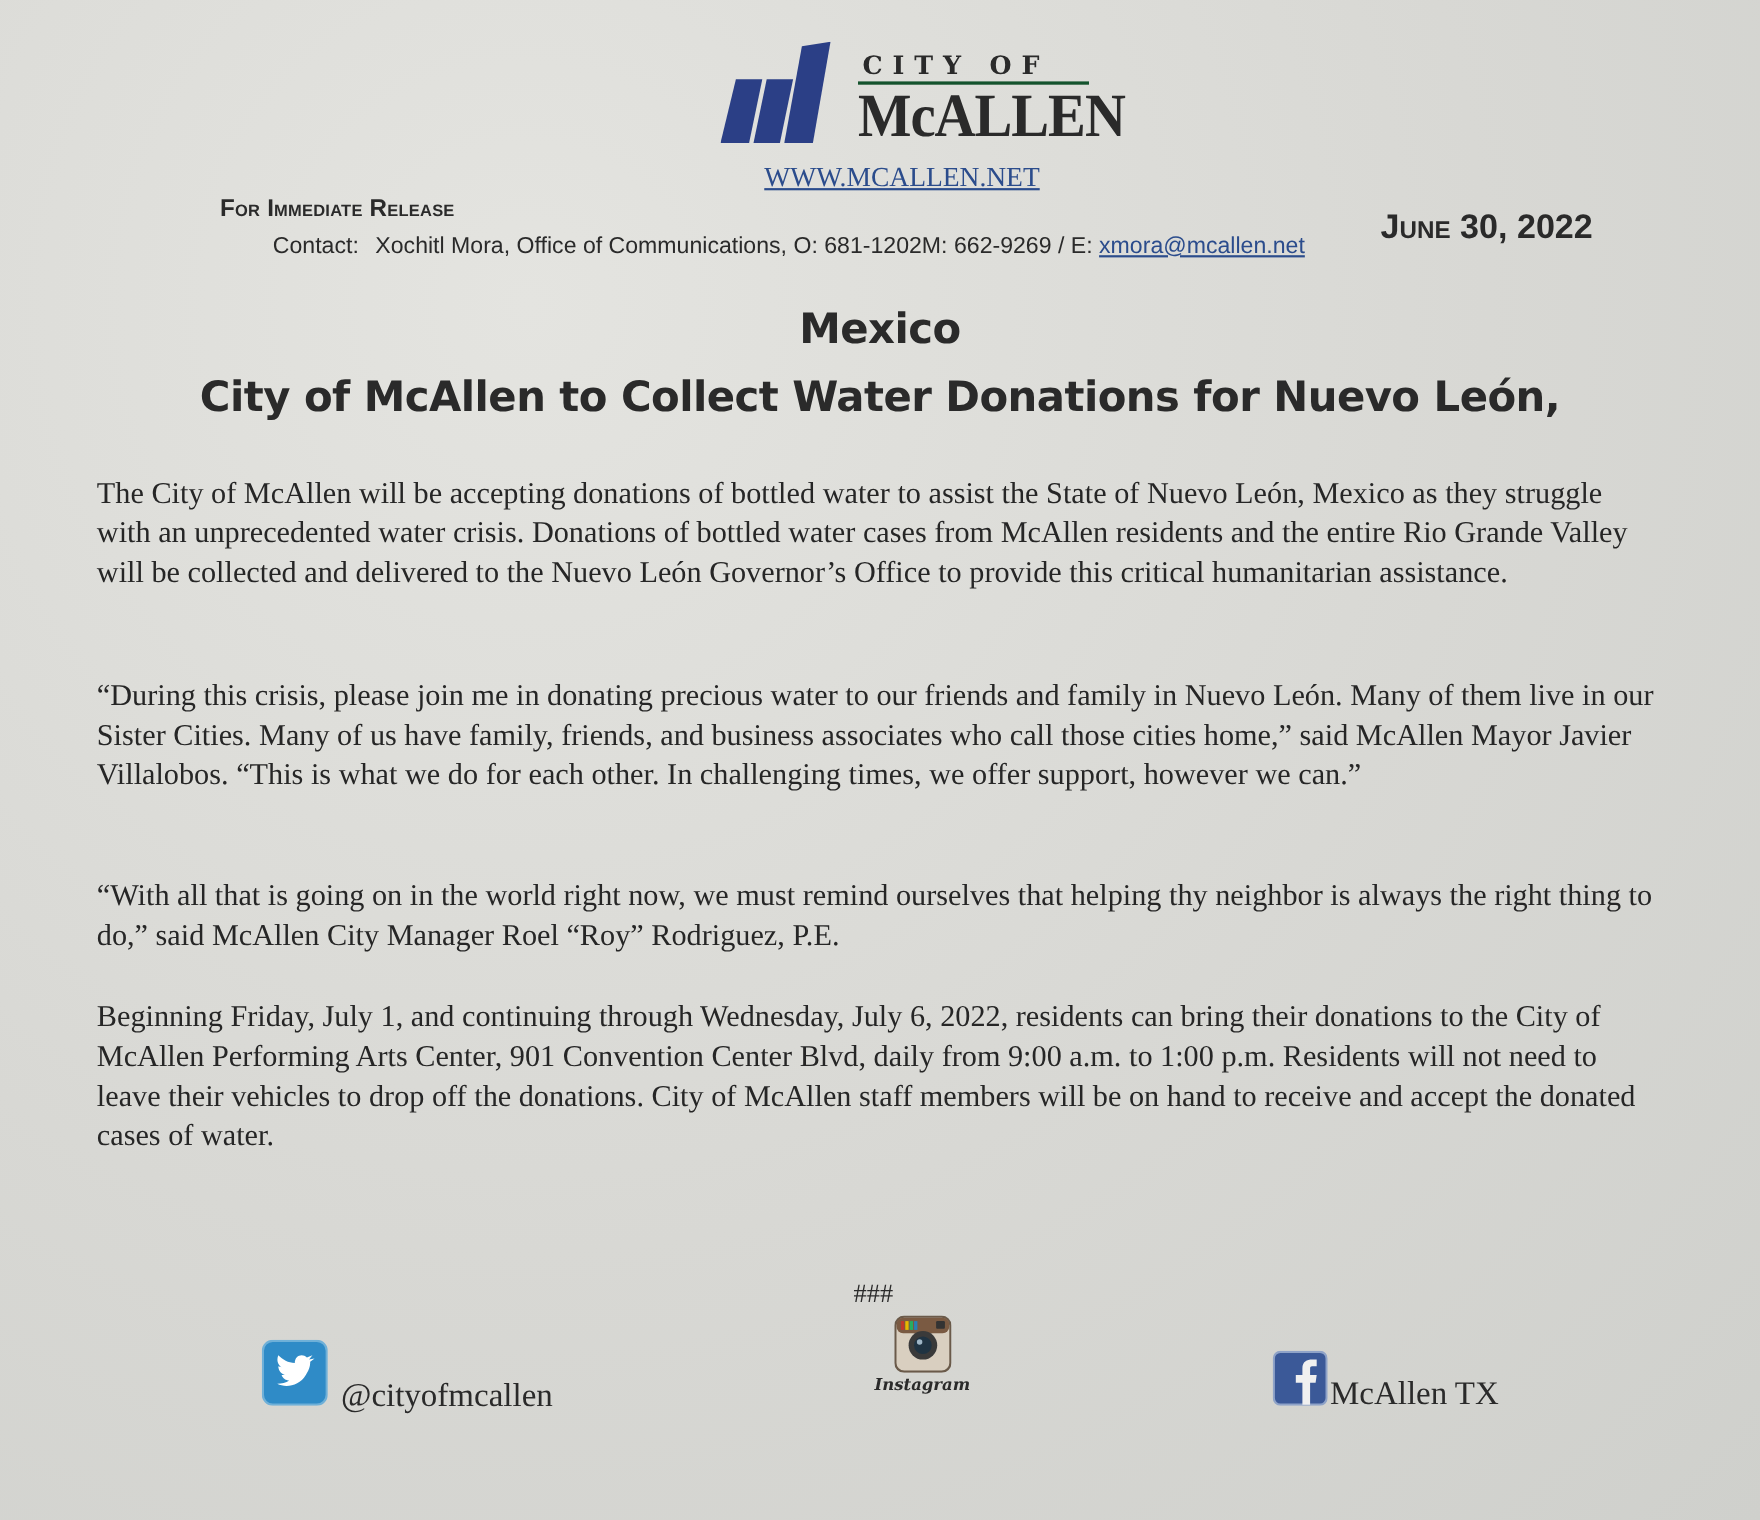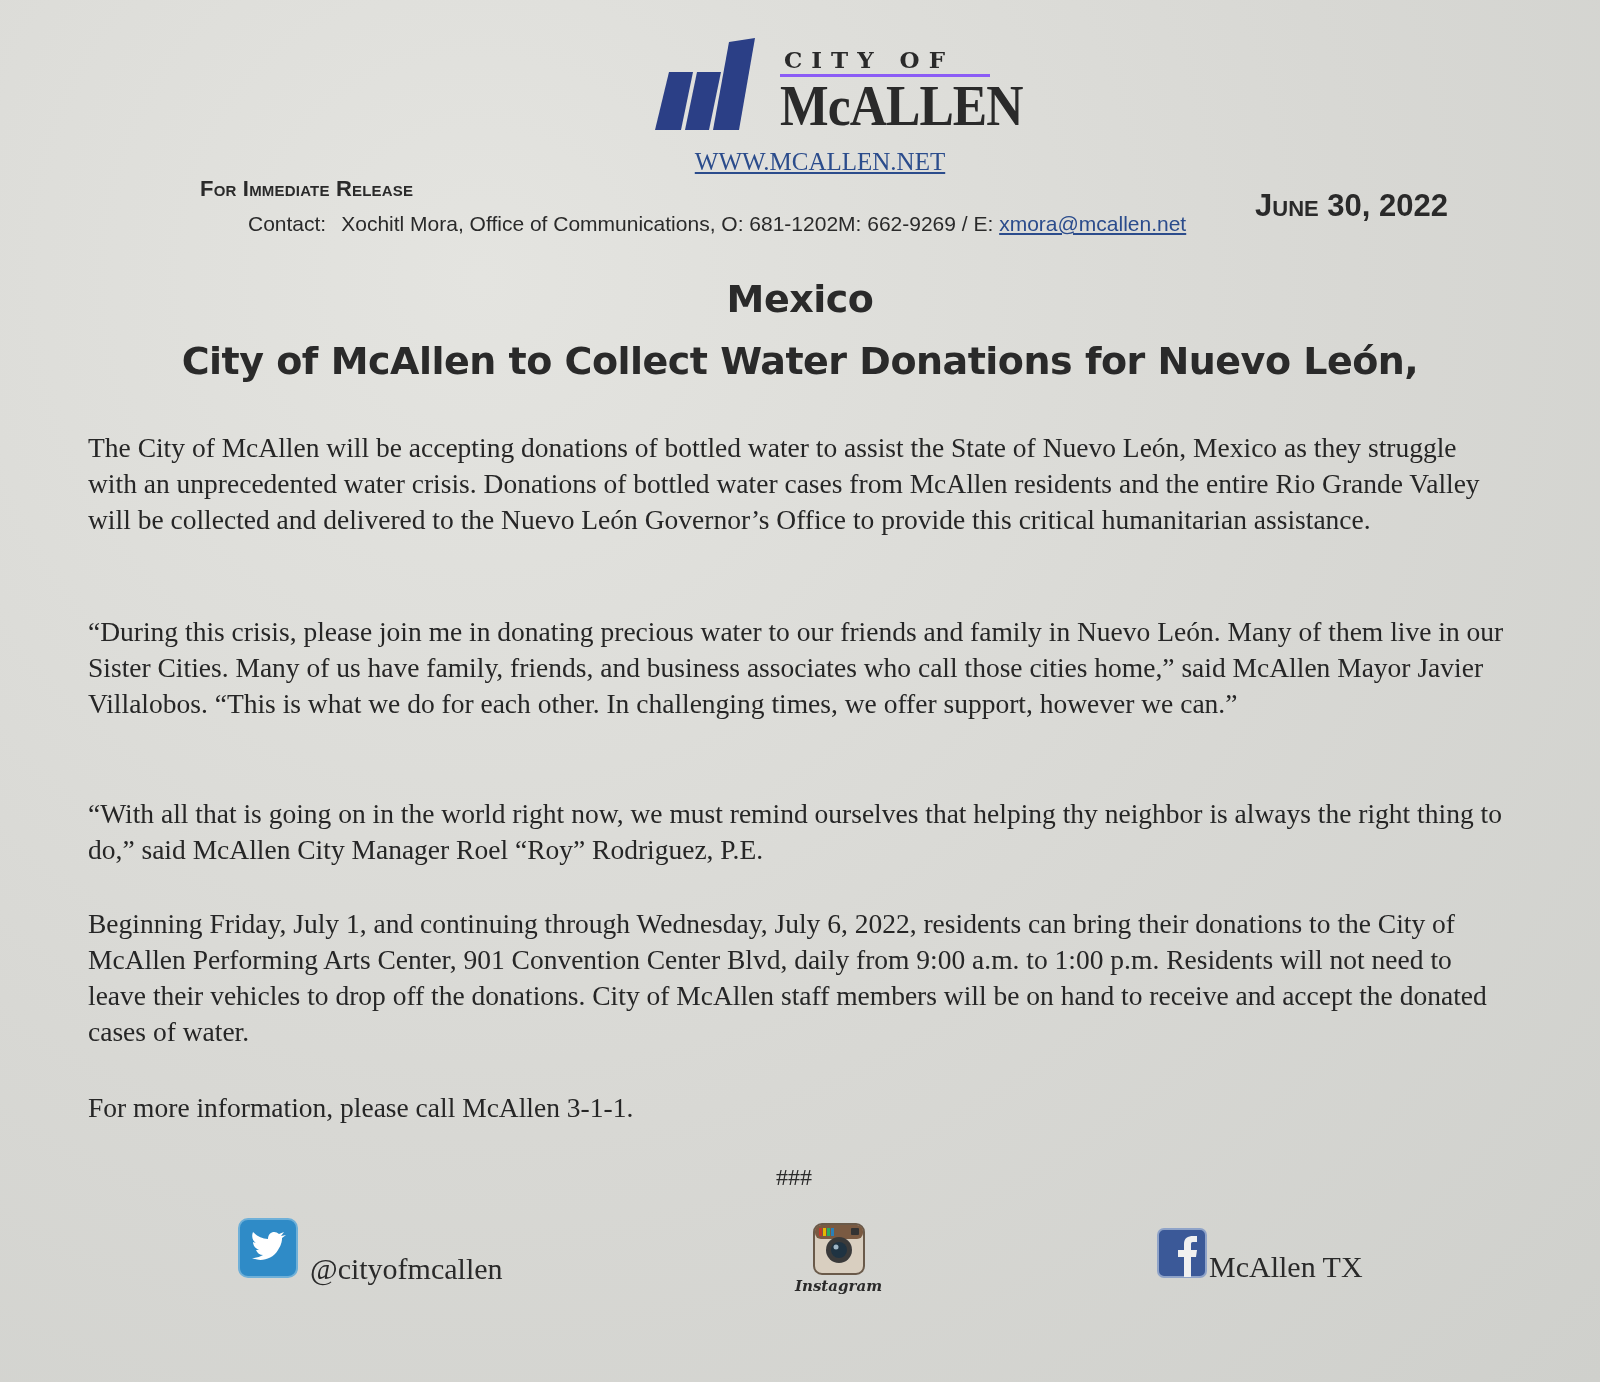--- a/index.html
+++ b/index.html
@@ -41,21 +41,21 @@
     width: 210px;
   }
   .logo-cityof {
     font-family: "DejaVu Serif", serif;
     font-weight: bold;
     font-size: 23px;
     letter-spacing: 9px;
     color: #2a2a2a;
     line-height: 24px;
     padding-left: 4px;
-    border-bottom: 3px solid #8b5cf6;
+    border-bottom: 3px solid #14532d;
     padding-bottom: 2px;
   }
   .logo-mcallen {
     font-family: "Liberation Serif", serif;
     font-weight: bold;
     font-size: 56px;
     line-height: 58px;
     color: #2a2a2a;
     transform: scaleX(0.92);
     transform-origin: left center;
@@ -155,21 +155,21 @@
   }
 
   
   .social {
     position: absolute;
     display: flex;
     align-items: flex-end;
     cursor: pointer;
   }
   .tw { left: 238px; top: 1218px; }
-  .ig { left: 795px; top: 1196px; flex-direction: column; align-items: center; margin-top: 27px; }
+  .ig { left: 795px; top: 1196px; flex-direction: column; align-items: center; }
   .fb { left: 1157px; top: 1228px; }
   .handle {
     font-family: "Liberation Serif", serif;
     font-size: 30px;
     color: #2a2a2a;
     line-height: 30px;
   }
   .tw .handle { margin-left: 12px; margin-bottom: -6px; }
   .fb .handle { margin-left: 2px; margin-bottom: -4px; }
   .ig-label {
@@ -207,21 +207,20 @@
 
   <div class="title">
     <div>Mexico</div>
     <div>City of McAllen to Collect Water Donations for Nuevo León,</div>
   </div>
 
   <div class="body-text p1">The City of McAllen will be accepting donations of bottled water to assist the State of Nuevo León, Mexico as they struggle with an unprecedented water crisis.  Donations of bottled water cases from McAllen residents and the entire Rio Grande Valley will be collected and delivered to the Nuevo León Governor’s Office to provide this critical humanitarian assistance.</div>
   <div class="body-text p3">“With all that is going on in the world right now, we must remind ourselves that helping thy neighbor is always the right thing to do,” said McAllen City Manager Roel “Roy” Rodriguez, P.E.</div>
   <div class="body-text p2">“During this crisis, please join me in donating precious water to our friends and family in Nuevo León.  Many of them live in our Sister Cities.  Many of us have family, friends, and business associates who call those cities home,” said McAllen Mayor Javier Villalobos.  “This is what we do for each other.  In challenging times, we offer support, however we can.”</div>
   <div class="body-text p4">Beginning Friday, July 1, and continuing through Wednesday, July 6, 2022, residents can bring their donations to the City of McAllen Performing Arts Center, 901 Convention Center Blvd, daily from 9:00 a.m. to 1:00 p.m. Residents will not need to leave their vehicles to drop off the donations. City of McAllen staff members will be on hand to receive and accept the donated cases of water.</div>
-  <div class="body-text p5">For more information, please call McAllen 3-1-1.</div>
 
   <div class="endmark">###</div>
 
   <div class="social tw">
     <svg width="60" height="60" viewBox="0 0 60 60">
       <rect x="1" y="1" width="58" height="58" rx="9" fill="#2f8bc7" stroke="#6fb0d8" stroke-width="2"></rect>
       <path d="M14 40 C22 44 34 42 40 32 C44 26 44 22 44 20 L48 17 L43 18 L46 14 L41 16 C37 12 30 14 30 21 C24 21 19 18 15 14 C13 19 15 23 18 25 L15 24 C15 28 18 31 21 32 L18 32 C19 35 22 37 25 37 C22 39 18 40 14 40 Z" fill="#ffffff"></path>
     </svg>
     <span class="handle">@cityofmcallen</span>
   </div>

